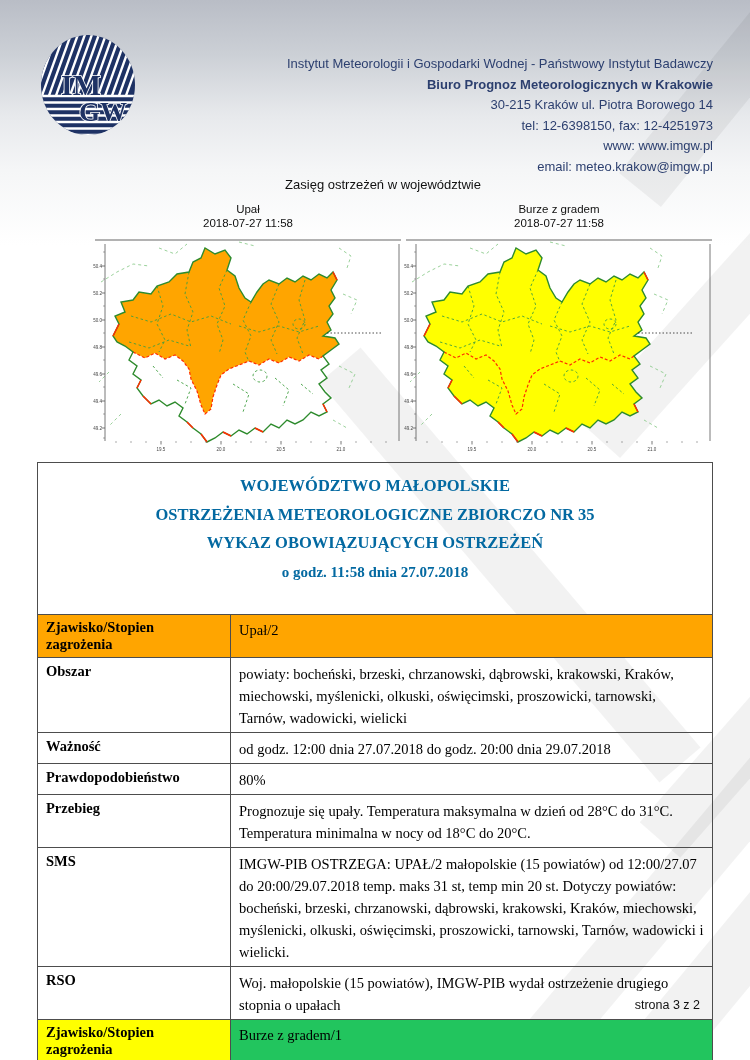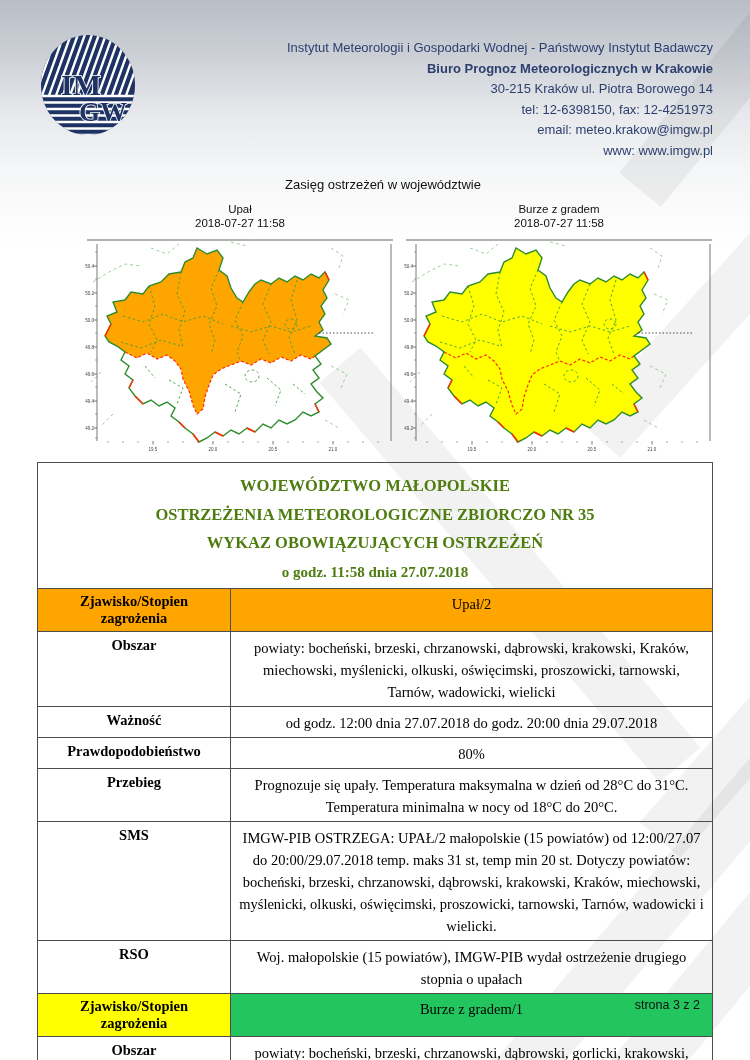--- a/index.html
+++ b/index.html
@@ -13,47 +13,47 @@
     position:absolute;left:0;top:0;width:750px;height:260px;
     background:linear-gradient(180deg,#b9bdc6 0px,#ccd0d6 55px,#e7e9ec 115px,#f5f6f7 170px,#ffffff 245px);
     z-index:0;
   }
   .watermark{position:absolute;left:0;top:0;z-index:1;}
   .content{position:absolute;left:0;top:0;width:750px;height:1060px;z-index:2;}
 
   
   .logo{position:absolute;left:38px;top:32px;}
   .hdr-block{
-    position:absolute;top:38px;right:37px;text-align:right;
+    position:absolute;top:54px;right:37px;text-align:right;
     color:#2c3f6f;font-size:13px;line-height:20.6px;white-space:nowrap;
   }
   .hdr-block .bold{font-weight:bold;}
 
   .section-title{
     position:absolute;top:177px;left:8px;width:750px;text-align:center;
     color:#111;font-size:13px;
   }
 
   
   .map-block{position:absolute;top:203px;width:312px;}
-  .map-block.left{left:84px;}
+  .map-block.left{left:92px;}
   .map-block.right{left:403px;}
   .map-title{ text-align:center;color:#111;font-size:11.5px;line-height:13.5px;margin-bottom:6px;}
   .map-svg{display:block;}
 
   
   .wtable{
     position:absolute;left:37px;top:462px;width:676px;
     border-collapse:collapse;background:transparent;
     font-family:"Liberation Serif","DejaVu Serif",serif;color:#000;
   }
-  .wtable td{border:1.5px solid #4d4d4d;padding:3px 8px;vertical-align:top;text-align:center;}
+  .wtable td{border:1.5px solid #4d4d4d;padding:3px 8px;vertical-align:top;}
   .wtable .title-cell{
-    text-align:center;color:#4d7c0f;font-weight:bold;
-    padding:9px 6px 2px 6px;line-height:28.5px;font-size:16.5px;
+    text-align:center;color:#0369a1;font-weight:bold;
+    padding:9px 6px 28px 6px;line-height:28.5px;font-size:16.5px;
   }
   .wtable .title-cell .sub{font-size:15px;}
   .wtable td.lbl{width:176px;font-weight:bold;font-size:14.5px;padding-top:5px;}
   .wtable td.val{font-size:14.5px;line-height:22px;padding-top:5px;}
   .wtable tr.hl-orange td{background:#FFA500;}
   .wtable tr.hl-yellow td{background:#FFFF00;}
   .wtable tr.phen td{padding-top:4px;padding-bottom:4px;}
 
   .footer{
     position:absolute;top:998px;right:50px;
@@ -121,22 +121,22 @@
       <text x="23" y="63" font-size="30">IM</text>
       <text x="41" y="89" font-size="27">GW</text>
     </g>
   </svg>
 
   <div class="hdr-block">
     <div>Instytut Meteorologii i Gospodarki Wodnej - Państwowy Instytut Badawczy</div>
     <div class="bold">Biuro Prognoz Meteorologicznych w Krakowie</div>
     <div>30-215 Kraków ul. Piotra Borowego 14</div>
     <div>tel: 12-6398150, fax: 12-4251973</div>
+    <div>www: www.imgw.pl</div>
     <div>email: meteo.krakow@imgw.pl</div>
-    <div>www: www.imgw.pl</div>
   </div>
 
   <div class="section-title">Zasięg ostrzeżeń w województwie</div>
 
   <div class="map-block left">
     <div class="map-title">
       <div>Upał</div>
       <div>2018-07-27 11:58</div>
     </div>
     <svg class="map-svg" width="312" height="218" viewBox="0 0 310 218">

